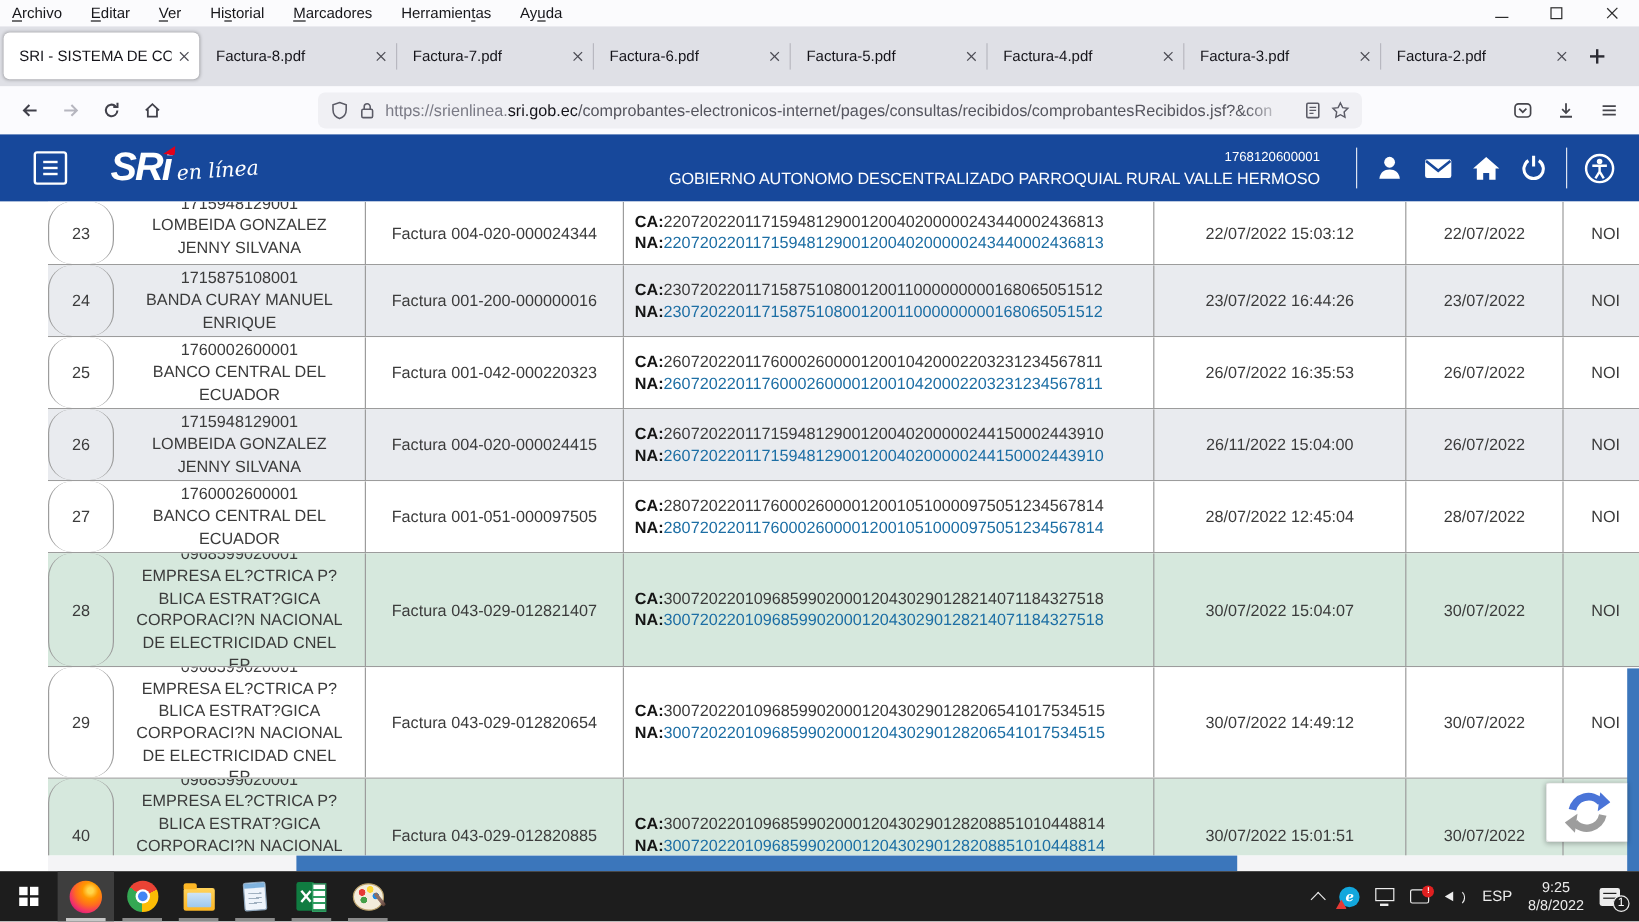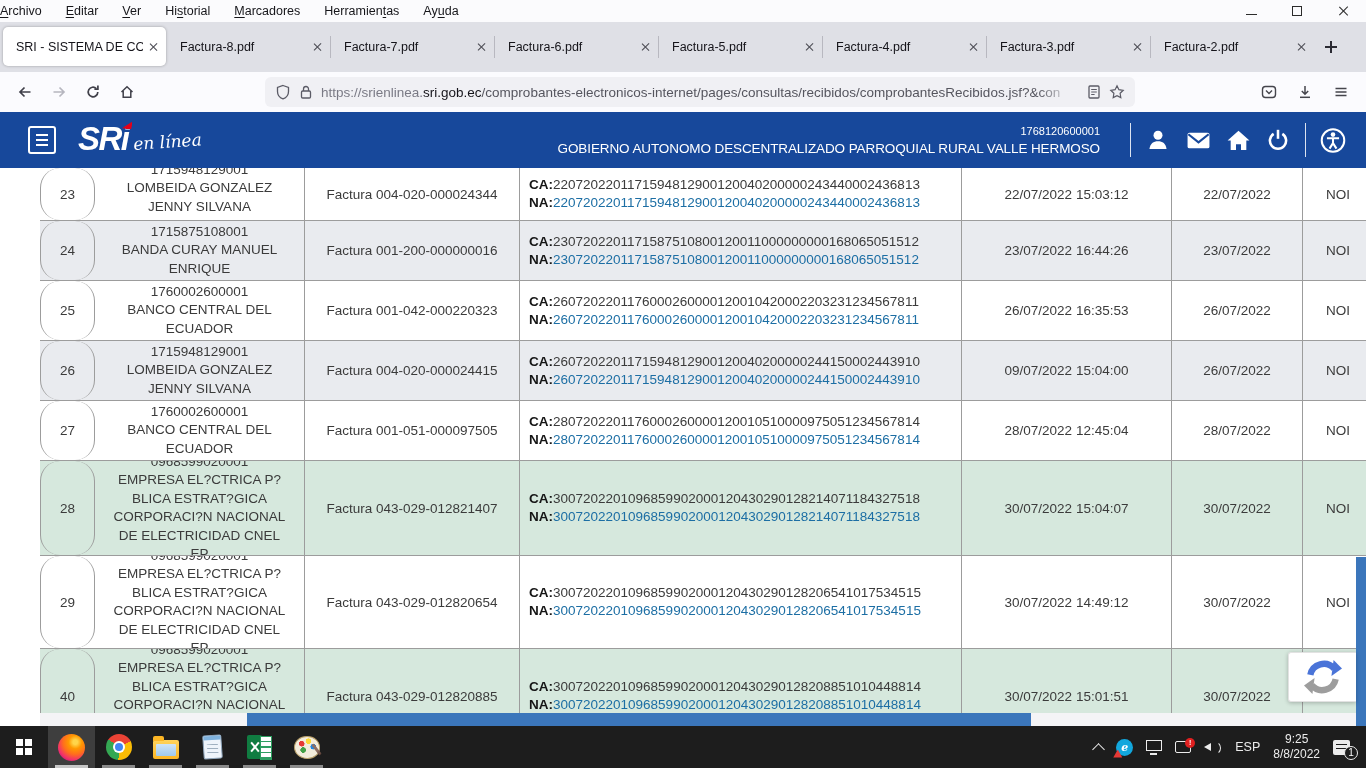--- a/index.html
+++ b/index.html
@@ -4,21 +4,21 @@
 <style>
   :root{
     --header-blue:#17489b; --link-blue:#1c6ea4; --green:#d6e8dd; --scroll:#3b76bb;
   }
   *{box-sizing:border-box; margin:0; padding:0;}
   html,body{width:1366px; height:768px; overflow:hidden;}
   body{position:relative; background:#fff; font-family:"Liberation Sans", sans-serif; -webkit-font-smoothing:antialiased;}
 
   
   .titlebar{position:absolute; top:0; left:0; right:0; height:22px; background:#fbfbfd; display:flex; align-items:center; font-size:12.5px; color:#16161a;}
-  .menubar{display:flex; gap:24px; }
+  .menubar{display:flex; gap:24px; padding-left:10px;}
   .menu-item{cursor:default;}
   .menu-item u{text-underline-offset:2px;}
   .wincontrols{margin-left:auto; display:flex; height:100%;}
   .wc{width:46px; height:100%; display:flex; align-items:center; justify-content:center;}
   .g-min{width:11px; height:1px; background:#2b2b2b; margin-top:7px;}
   .g-max{width:10px; height:10px; border:1px solid #2b2b2b;}
   .g-close{width:12px; height:12px; position:relative;}
   .g-close::before,.g-close::after{content:''; position:absolute; left:5.5px; top:0; width:1.4px; height:12px; background:#2b2b2b;}
   .g-close::before{transform:rotate(45deg);} .g-close::after{transform:rotate(-45deg);}
 
@@ -44,21 +44,21 @@
   .urltext{position:relative; flex:1; white-space:nowrap; overflow:hidden; font-size:13.5px; color:#55555e;}
   .urltext::after{content:''; position:absolute; right:0; top:0; bottom:0; width:42px; background:linear-gradient(90deg, rgba(240,240,244,0), #f0f0f4 85%);}
   .u-dim{color:#7a7a85;} .u-dom{color:#15141a;}
   .nav-right{position:absolute; right:10px; top:4px; display:flex; gap:6px;}
   .nav-right .navbtn{width:30px;}
 
   
   .sriheader{position:absolute; top:112px; left:0; right:0; height:56px; background:var(--header-blue); color:#fff;}
   .hmb{position:absolute; left:28px; top:14px; width:28px; height:28px; border:2px solid #fff; border-radius:3px; display:flex; flex-direction:column; justify-content:center; align-items:center; gap:3px;}
   .hmb i{display:block; width:12px; height:1.8px; background:#fff;}
-  .logo{position:absolute; left:78px; top:8px; display:flex; align-items:baseline;}
+  .logo{position:absolute; left:92px; top:8px; display:flex; align-items:baseline;}
   .sri-word{position:relative; font-size:33px; font-weight:bold; font-style:italic; letter-spacing:-1.5px; line-height:38px;}
   .sri-accent{position:absolute; right:-3px; top:1px; width:10px; height:8px; background:#e2001a; clip-path:polygon(0 100%,100% 0,100% 100%); transform:rotate(6deg);}
   .sri-script{font-family:"DejaVu Serif", serif; font-style:italic; font-size:17px; margin-left:5px; transform:rotate(-4deg); transform-origin:left bottom;}
   .hdr-right{position:absolute; right:0; top:0; height:100%; display:flex; align-items:center; padding-right:20px; gap:14px;}
   .org-block{text-align:right; margin-right:16px; line-height:17px;}
   .org-ruc{font-size:11px;}
   .org-name{font-size:13.5px; letter-spacing:-0.1px;}
   .vdiv{width:1px; height:34px; background:rgba(255,255,255,.85);}
   .hicon{width:26px; height:26px; display:flex; align-items:center; justify-content:center;}
 
@@ -404,21 +404,21 @@
           <div>LOMBEIDA GONZALEZ JENNY SILVANA</div>
         </div>
         <div class="tcell c2">
           <span>Factura 004-020-000024415</span>
         </div>
         <div class="tcell c3">
           <div class="kv"><b>CA:</b><span class="ca-val">2607202201171594812900120040200000244150002443910</span></div>
           <div class="kv"><b>NA:</b><a class="na-val">2607202201171594812900120040200000244150002443910</a></div>
         </div>
         <div class="tcell c4">
-          <span>09/07/2022 15:04:00</span>
+          <span>26/11/2022 15:04:00</span>
         </div>
         <div class="tcell c5">
           <span>26/07/2022</span>
         </div>
         <div class="tcell c6">
           <span>NOI</span>
         </div>
       </div>
       <div class="trow " style="height: 60px;">
         <div class="tcell c0">

